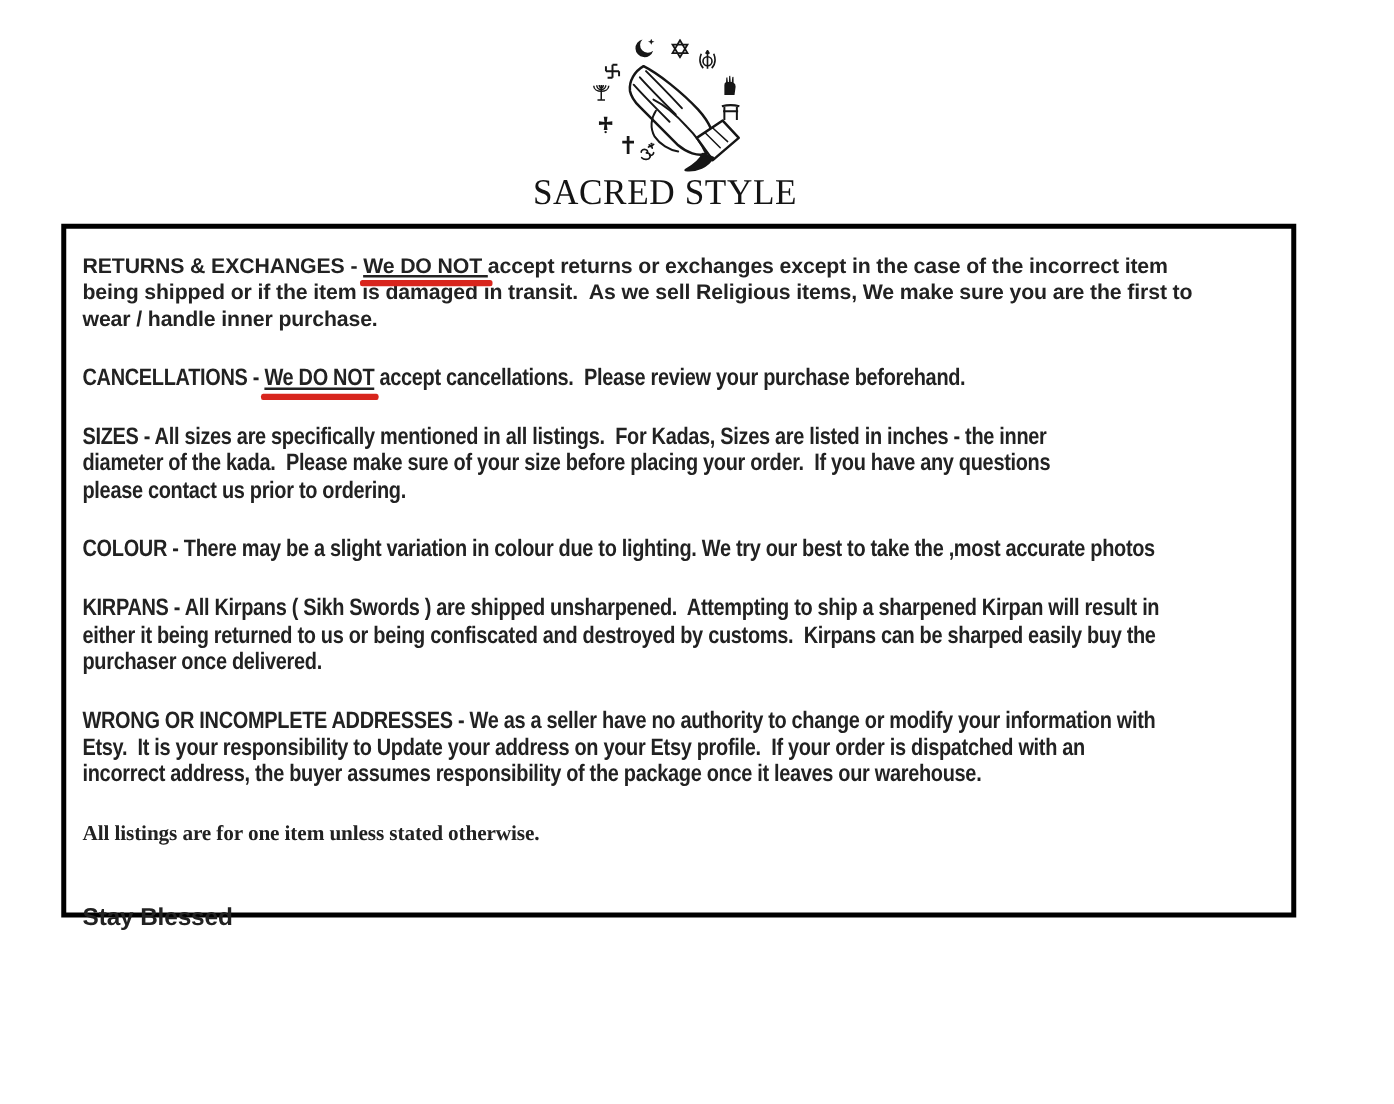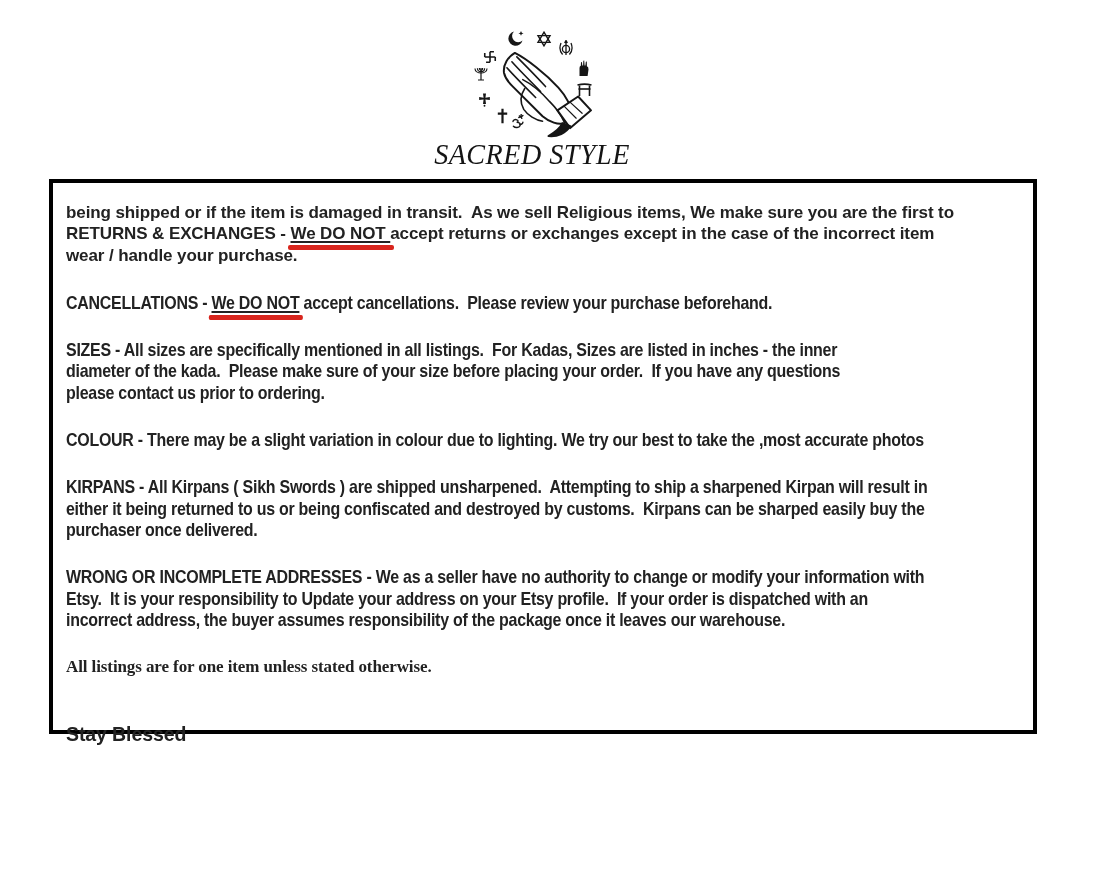--- a/index.html
+++ b/index.html
@@ -2,21 +2,21 @@
 <html style="--red: #d8251d;"><head>
 <meta charset="utf-8">
 <style>
   html,body{margin:0;padding:0;background:#ffffff;}
   body{
     width:1115px;height:883px;position:relative;overflow:hidden;
     font-family:"Liberation Sans",sans-serif;
   }
 
   
-  .logo{position:absolute;left:413px;top:25px;width:238px;font-style:italic;}
+  .logo{position:absolute;left:413px;top:25px;width:238px;}
   .symbol-area{position:relative;height:112px;}
   .sym{position:absolute;line-height:0;}
   .sym svg{display:block;}
   .hands{position:absolute;left:82px;top:22px;}
   .brand{
     font-family:"Liberation Serif","DejaVu Serif",serif;
     font-size:29px;color:#141414;text-align:center;
     letter-spacing:0.5px;white-space:nowrap;margin-top:1px;
     transform:scaleX(0.97);transform-origin:50% 0;
   }
@@ -158,23 +158,23 @@
       </svg>
     </span>
 
   </div>
   <div class="brand">SACRED STYLE</div>
 </div>
 
 <div class="policy-box">
   <div>
       <div class="para" style="color: rgb(34, 34, 34);">
+        <div class="line"><span>RETURNS &amp; EXCHANGES - </span><span class="red-underline">We DO NOT </span><span>accept returns or exchanges except in the case of the incorrect item</span></div>
         <div class="line"><span>being shipped or if the item is damaged in transit.  As we sell Religious items, We make sure you are the first to</span></div>
-        <div class="line"><span>RETURNS &amp; EXCHANGES - </span><span class="red-underline">We DO NOT </span><span>accept returns or exchanges except in the case of the incorrect item</span></div>
-        <div class="line"><span>wear / handle your purchase.</span></div>
+        <div class="line"><span>wear / handle inner purchase.</span></div>
       </div>
       <div class="para condensed" style="color: rgb(34, 34, 34);">
         <div class="line"><span>CANCELLATIONS - </span><span class="red-underline">We DO NOT</span><span> accept cancellations.  Please review your purchase beforehand.</span></div>
       </div>
       <div class="para condensed" style="color: rgb(34, 34, 34);">
         <div class="line"><span>SIZES - All sizes are specifically mentioned in all listings.  For Kadas, Sizes are listed in inches - the inner</span></div>
         <div class="line"><span>diameter of the kada.  Please make sure of your size before placing your order.  If you have any questions</span></div>
         <div class="line"><span>please contact us prior to ordering.</span></div>
       </div>
       <div class="para condensed" style="color: rgb(34, 34, 34);">

